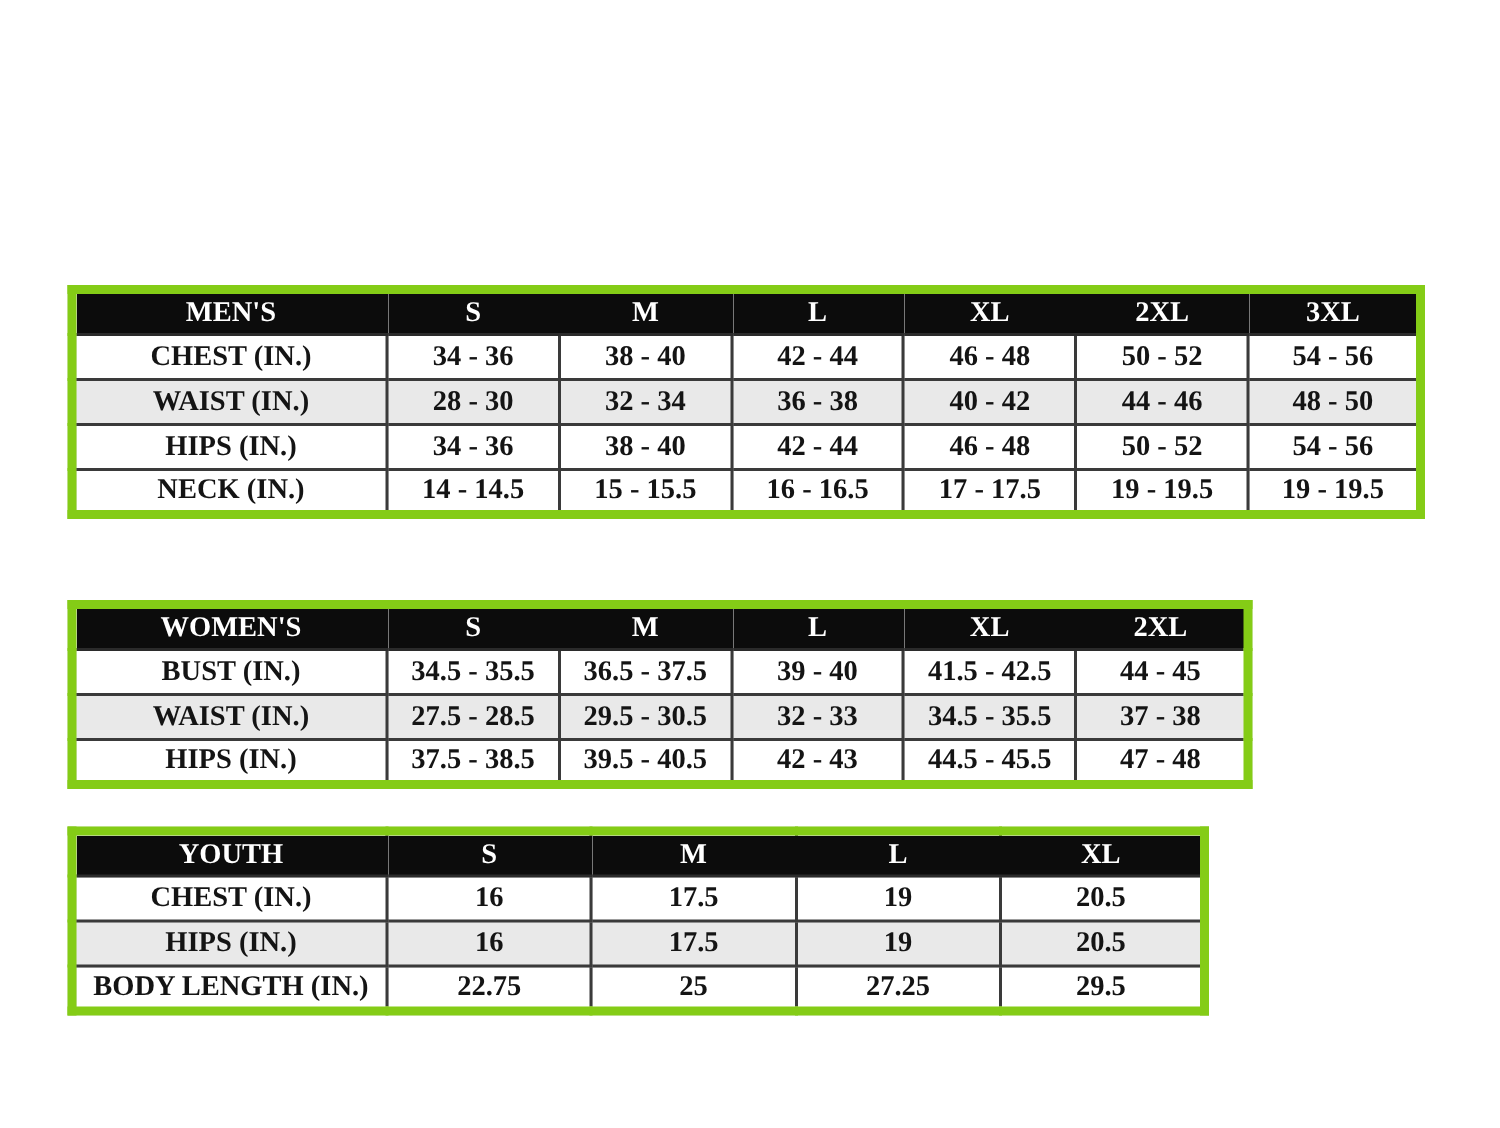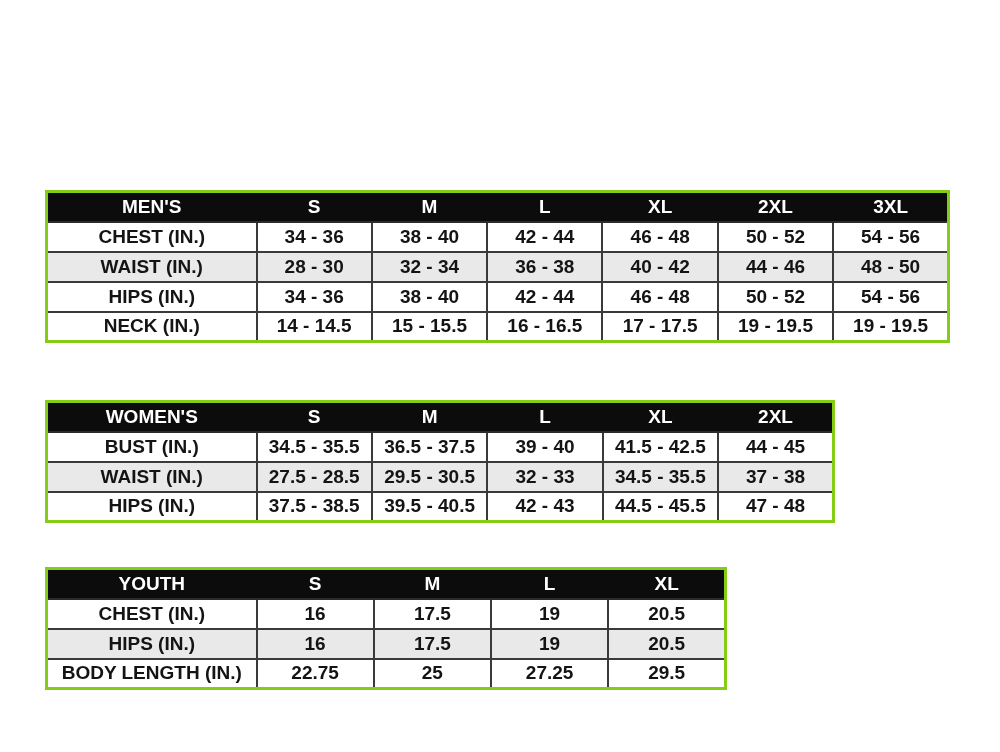--- a/index.html
+++ b/index.html
@@ -31,26 +31,27 @@
 
   
   .tbl-wrap { position: absolute; left: 45px; }
   .wrap-mens   { top: 190px; }
   .wrap-womens { top: 400px; }
   .wrap-youth  { top: 551px; }
 
   table {
     border-collapse: collapse;
     table-layout: fixed;
-    border: 3px solid #84cc16;
+    border: 6px solid #84cc16;
     background: #e5e5e5;
+    font-family: Liberation Serif, serif;
   }
   .tbl-mens   { width: 905px; }
   .tbl-womens { width: 790px; padding-left: 24px; }
-  .tbl-youth  { width: 682px; margin-top: 16px; }
+  .tbl-youth  { width: 761px; }
   col.col-label { width: 210px; }
 
   th, td {
     border: 2px solid #3a3a3a;
     height: 30px;
     text-align: center;
     vertical-align: middle;
     font-weight: bold;
     font-size: 19px;
     color: #141414;

